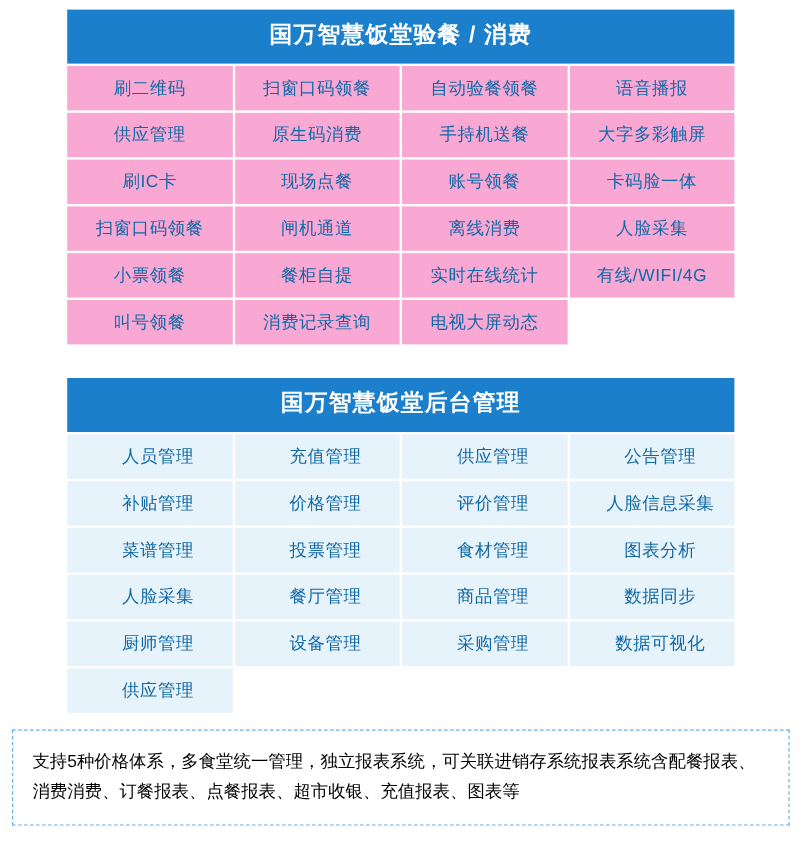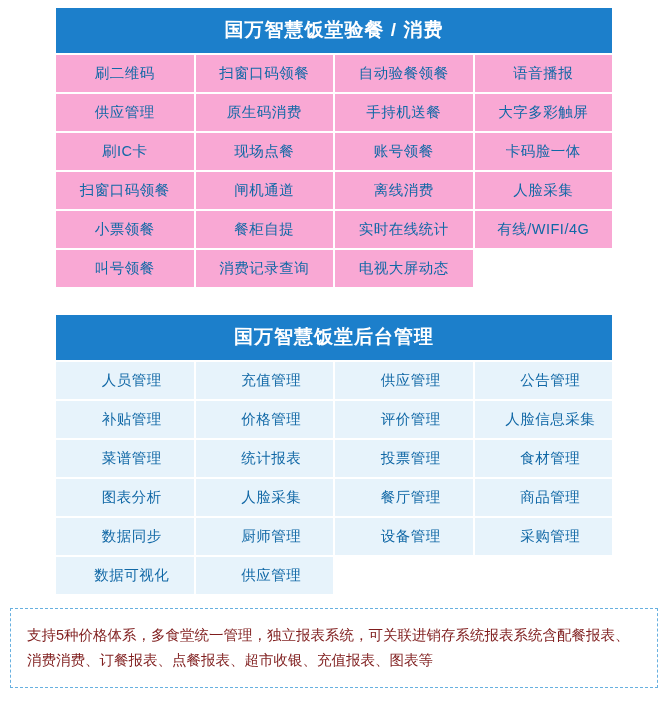--- a/index.html
+++ b/index.html
@@ -58,21 +58,21 @@
   }
   .spacer {
     height: 28px;
   }
   .footer-note {
     width: 648px;
     margin: 14px auto 0 auto;
     border: 1px dashed #67B0E0;
     box-sizing: border-box;
     padding: 14px 16px 14px 16px;
-    color: #7f1d1d;
+    color: #000000;
     font-size: 14.5px;
     line-height: 1.75;
     text-align: left;
   }
   .footer-note p {
     margin: 0;
   }
 </style>
 </head>
 <body>
@@ -115,21 +115,20 @@
     <div class="grid">
       <div class="cell alt">人员管理</div>
       <div class="cell alt">充值管理</div>
       <div class="cell alt">供应管理</div>
       <div class="cell alt">公告管理</div>
       <div class="cell alt">补贴管理</div>
       <div class="cell alt">价格管理</div>
       <div class="cell alt">评价管理</div>
       <div class="cell alt">人脸信息采集</div>
       <div class="cell alt">菜谱管理</div>
-      <div class="cell alt">统计报表</div>
       <div class="cell alt">投票管理</div>
       <div class="cell alt">食材管理</div>
       <div class="cell alt">图表分析</div>
       <div class="cell alt">人脸采集</div>
       <div class="cell alt">餐厅管理</div>
       <div class="cell alt">商品管理</div>
       <div class="cell alt">数据同步</div>
       <div class="cell alt">厨师管理</div>
       <div class="cell alt">设备管理</div>
       <div class="cell alt">采购管理</div>

